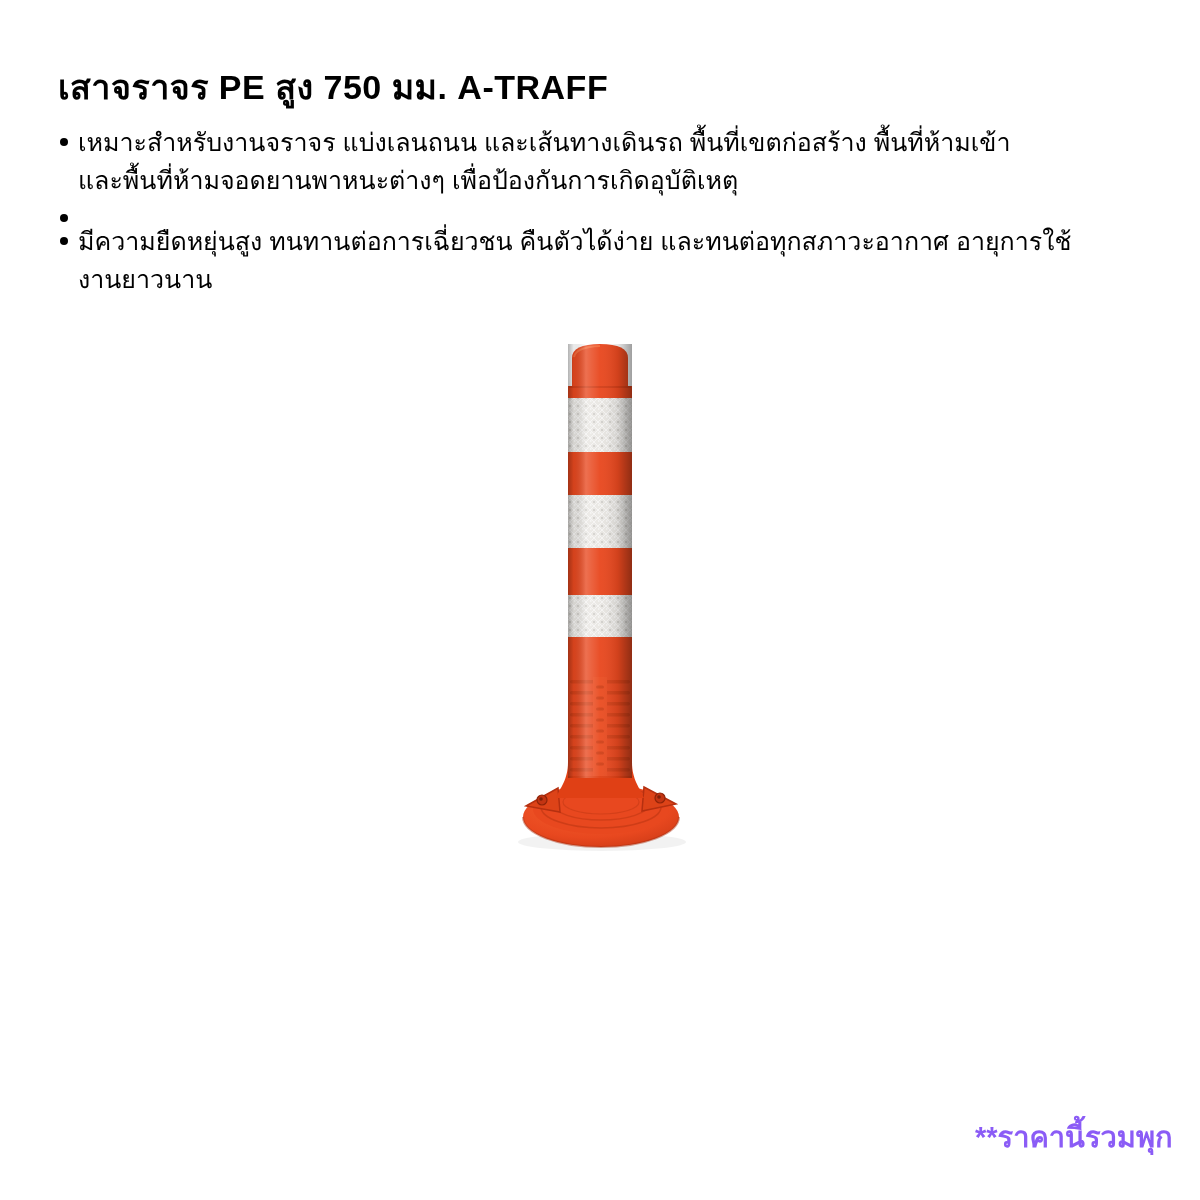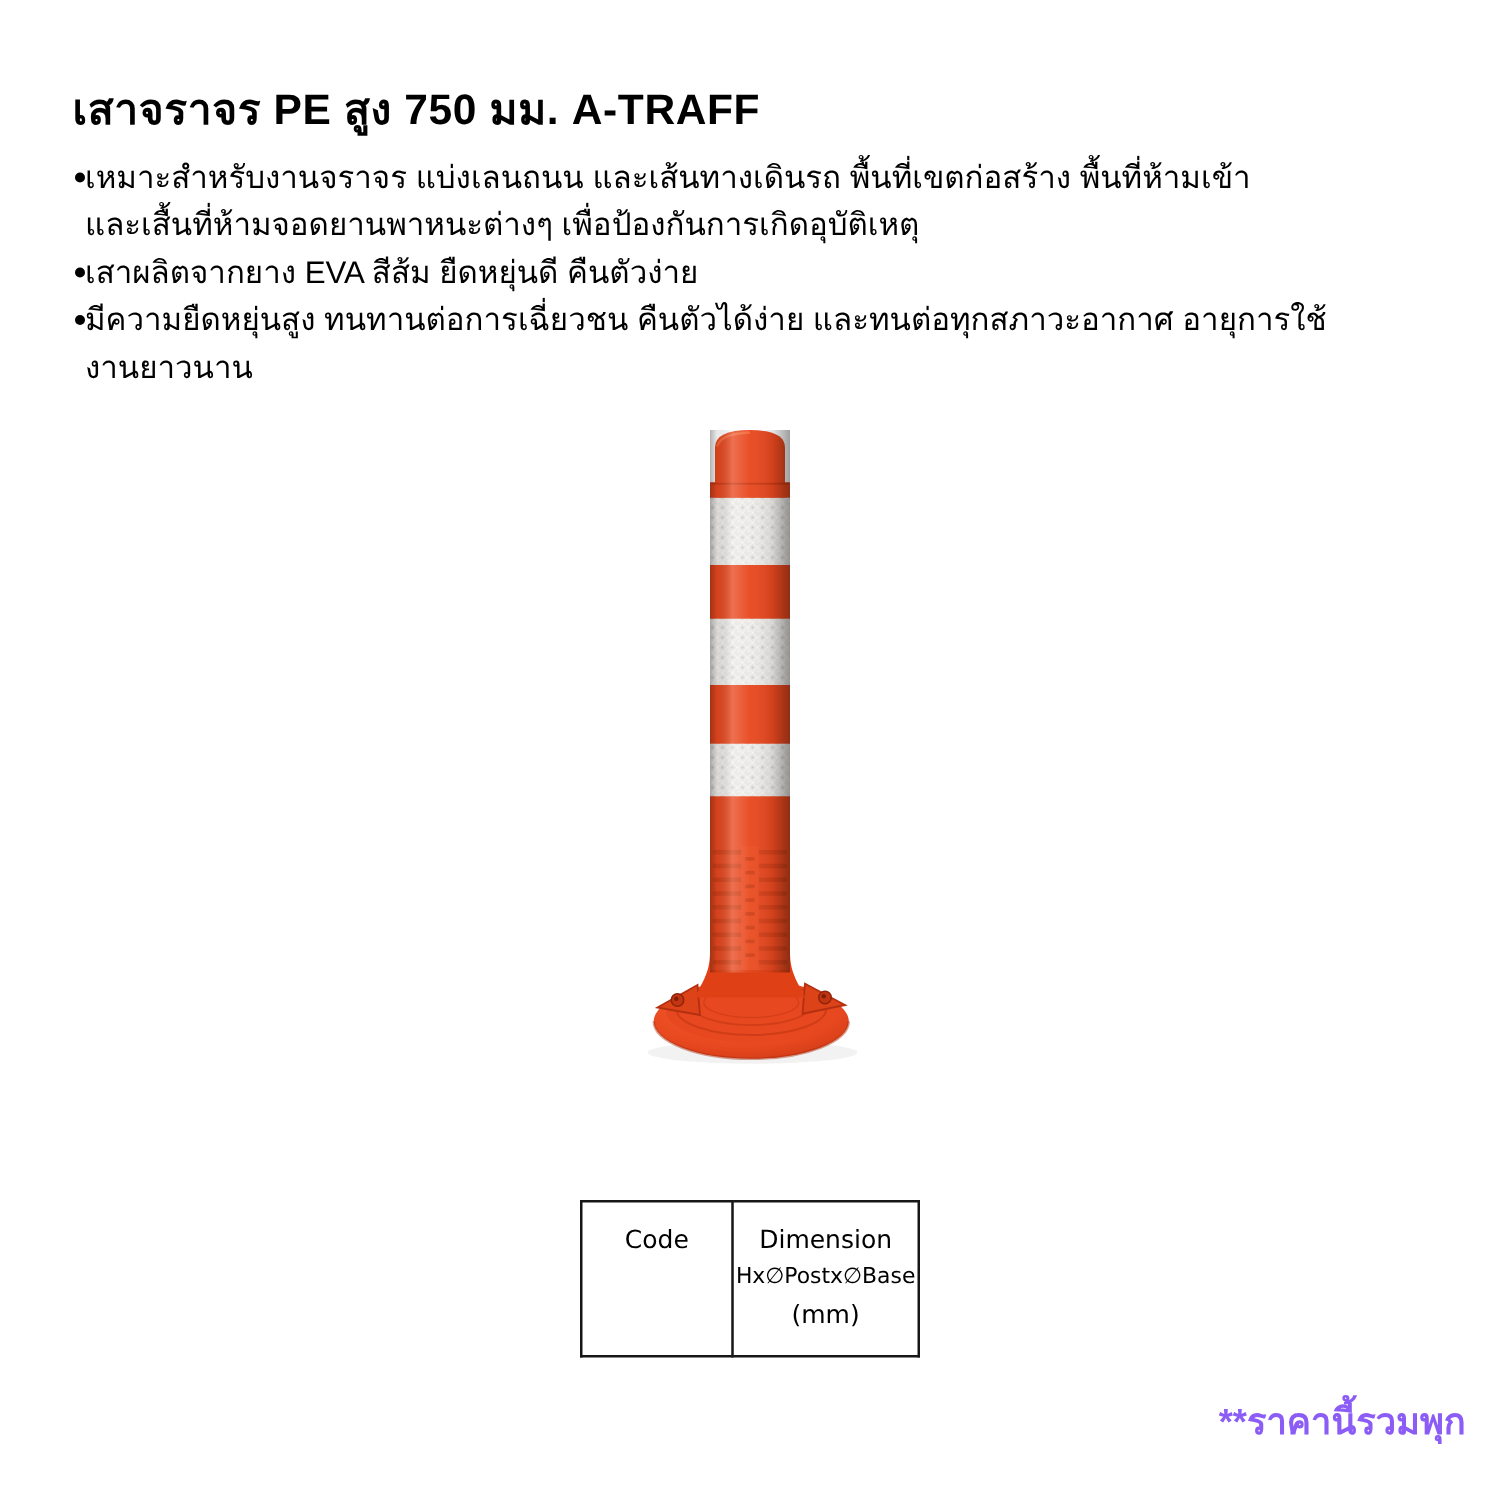--- a/index.html
+++ b/index.html
@@ -8,21 +8,21 @@
     font-family:"Liberation Sans", sans-serif; color:#000;
   }
   .page { position:relative; width:1200px; height:1200px; background:#fff; overflow:hidden; }
 
   .title {
     position:absolute; left:58px; top:60px; margin:0;
     font-size:34px; font-weight:700; letter-spacing:0.5px; white-space:nowrap;
   }
 
   .features { position:absolute; left:60px; top:123px; margin:0; padding:0; list-style:none; width:1040px; }
-  .features li { display:flex; font-size:25px; line-height:38px; }
+  .features li { display:flex; gap:10px; font-size:25px; line-height:38px; }
   .features .dot { flex:none; width:8px; height:8px; border-radius:50%; background:#000; margin-top:15px; }
   .features .line { display:block; }
 
   .product-image { position:absolute; left:470px; top:330px; width:260px; height:530px; }
 
   .spec-table {
     position:absolute; left:464px; top:960px;
     border-collapse:collapse; table-layout:fixed; text-align:center;
     font-family:"DejaVu Sans","Liberation Sans",sans-serif; font-size:20px;
   }
@@ -43,28 +43,25 @@
 
 <div class="page">
 
   <h1 class="title">เสาจราจร PE สูง 750 มม. A-TRAFF</h1>
 
   <ul class="features">
     <li>
       <span class="dot"></span>
       <span class="lines">
         <span class="line">เหมาะสำหรับงานจราจร แบ่งเลนถนน และเส้นทางเดินรถ พื้นที่เขตก่อสร้าง พื้นที่ห้ามเข้า</span>
-        <span class="line">และเสื้นที่ห้ามจอดยานพาหนะต่างๆ เพื่อป้องกันการเกิดอุบัติเหตุ</span>
+        <span class="line">และพื้นที่ห้ามจอดยานพาหนะต่างๆ เพื่อป้องกันการเกิดอุบัติเหตุ</span>
       </span>
     </li>
     <li>
       <span class="dot"></span>
-      <span class="lines">
-        <span class="line">เสาผลิตจากยาง EVA สีส้ม ยืดหยุ่นดี คืนตัวง่าย</span>
-      </span>
     </li>
     <li>
       <span class="dot"></span>
       <span class="lines">
         <span class="line">มีความยืดหยุ่นสูง ทนทานต่อการเฉี่ยวชน คืนตัวได้ง่าย และทนต่อทุกสภาวะอากาศ อายุการใช้งานยาวนาน</span>
       </span>
     </li>
   </ul>
 
   <div class="product-image">
@@ -146,28 +143,18 @@
       <path d="M104,27 Q106,17 130,16" fill="none" stroke="#f4703f" stroke-width="2" opacity="0.8"></path>
       <rect x="98" y="56" width="64" height="12" fill="#e8481f"></rect>
       <line x1="99" y1="57" x2="161" y2="57" stroke="#b53010" stroke-width="1.5" opacity="0.55"></line>
 
       <rect x="98" y="14" width="64" height="434" fill="url(#gShade)"></rect>
     </svg>
   </div>
 
   <table class="spec-table">
     <tbody>
-        <tr class="hdr-row">
-      <th class="col-code">
-        <div>Code</div>
-      </th>
-      <th class="col-dim">
-        <div>Dimension</div>
-        <div class="dim-sub">Hx∅Postx∅Base</div>
-        <div>(mm)</div>
-      </th>
-    </tr>
   </tbody>
     </table>
 
   <div class="price-note">**ราคานี้รวมพุก</div>
 
 </div>
 
 </body></html>

